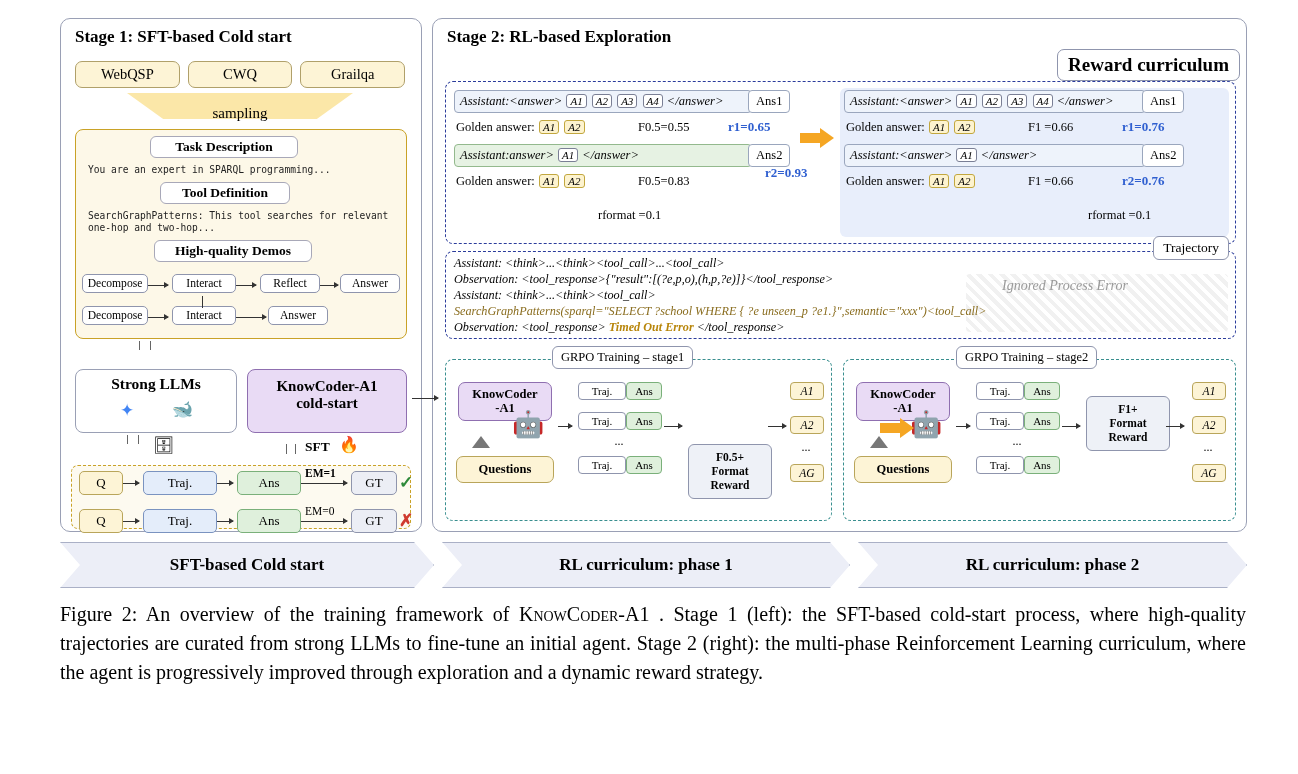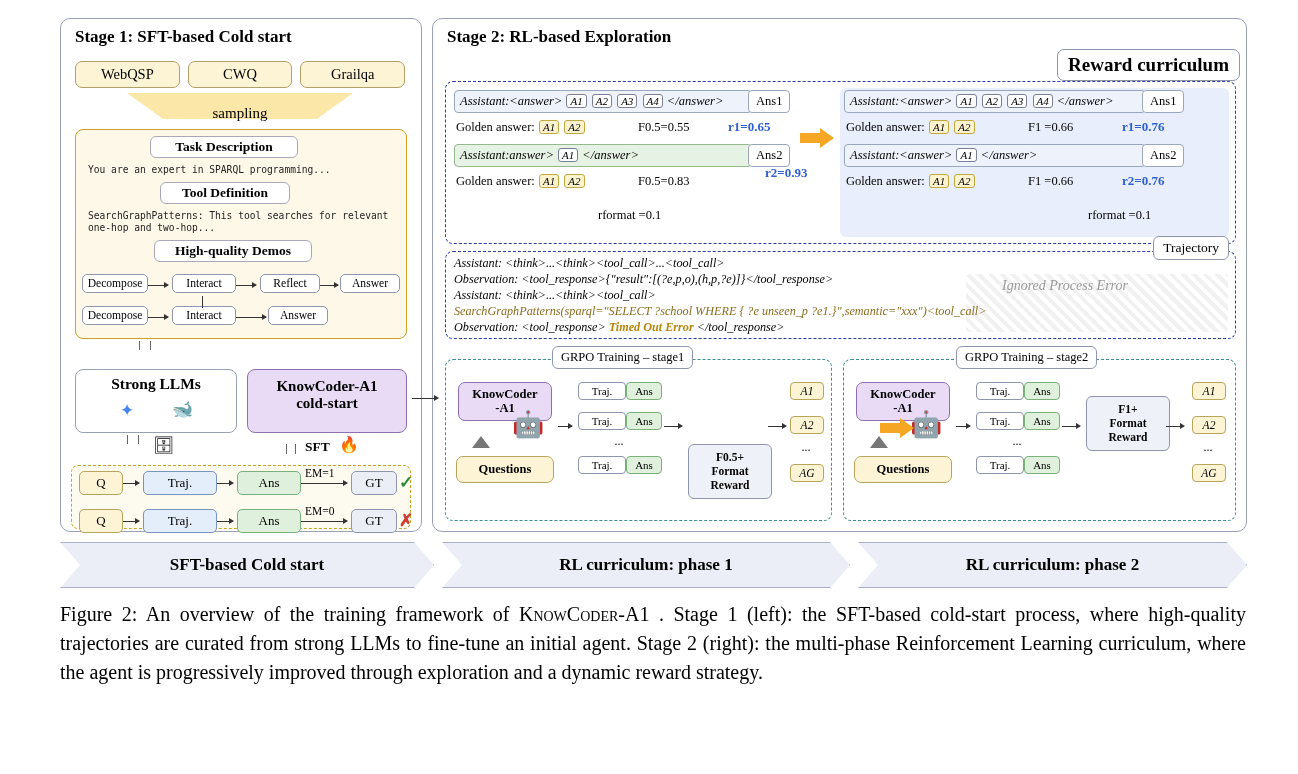--- a/index.html
+++ b/index.html
@@ -202,21 +202,21 @@
     <div class="fire" style="left:278px;top:416px;">🔥</div>
 
     <div class="dashbox" style="left:10px;top:446px;width:338px;height:62px;"></div>
 
     <div class="qbox" style="left:18px;top:452px;width:42px;">Q</div>
     <div class="arrowh" style="left:62px;top:464px;width:16px;"></div>
     <div class="tbox" style="left:82px;top:452px;width:72px;">Traj.</div>
     <div class="arrowh" style="left:156px;top:464px;width:16px;"></div>
     <div class="abox" style="left:176px;top:452px;width:62px;">Ans</div>
     <div class="arrowh" style="left:240px;top:464px;width:46px;"></div>
-    <div class="emlbl" style="left:244px;top:448px;">EM=1</div>
+    <div class="emlbl" style="left:244px;top:448px;font-weight:bold;">EM=1</div>
     <div class="gtbox" style="left:290px;top:452px;width:44px;">GT</div>
     <div class="check" style="left:338px;top:453px;">✓</div>
 
     <div class="qbox" style="left:18px;top:490px;width:42px;">Q</div>
     <div class="arrowh" style="left:62px;top:502px;width:16px;"></div>
     <div class="tbox" style="left:82px;top:490px;width:72px;">Traj.</div>
     <div class="arrowh" style="left:156px;top:502px;width:16px;"></div>
     <div class="abox" style="left:176px;top:490px;width:62px;">Ans</div>
     <div class="arrowh" style="left:240px;top:502px;width:46px;"></div>
     <div class="emlbl" style="left:244px;top:486px;">EM=0</div>

